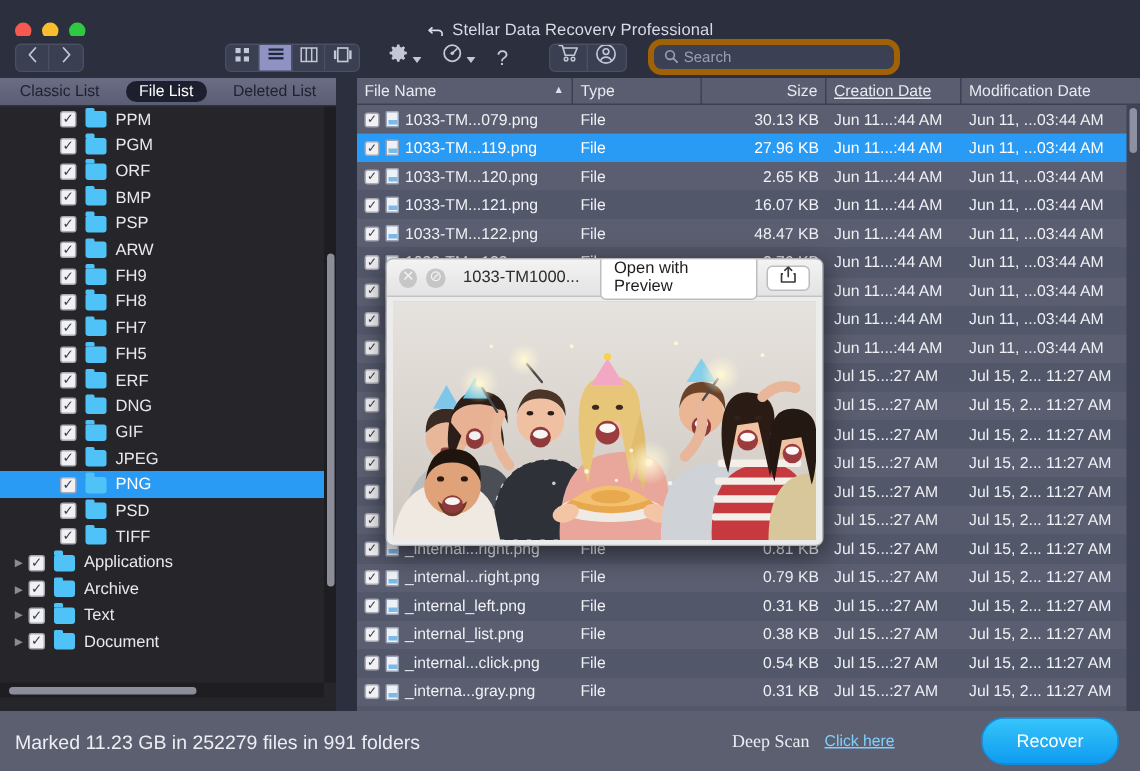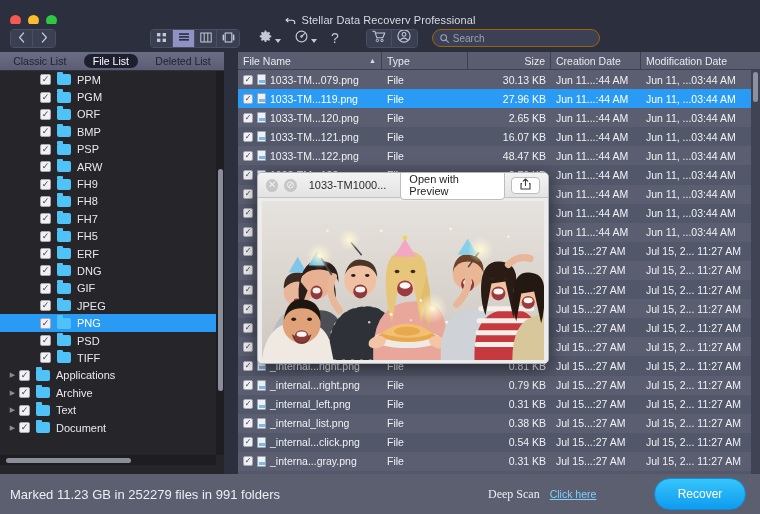--- a/index.html
+++ b/index.html
@@ -70,21 +70,21 @@
     height: 19px; display: flex; align-items: center; justify-content: center;
     color: #c4c8d6; padding: 0 3px;
     border-radius: 4px;
   }
 
   .right-group { margin-left: 24px; }
   .right-group .tb-btn { width: 25px; }
 
   .search {
     margin-left: 14px; width: 168px; height: 18px;
-    background: #3b4054; border: 1px solid #a16207; border-radius: 9px;
+    background: #3b4054; border: 4px solid #a16207; border-radius: 9px;
     display: flex; align-items: center; padding: 8px 7px; gap: 4px;
   }
   .search-ph { font-size: 10px; color: #9aa0b4; }
 
   
   .sidebar {
     position: absolute; left: 0; top: 52px; width: 224px; height: 422px;
     background: #26262a;
     padding-left: 6px;
   }
@@ -162,21 +162,21 @@
     font-size: 10.5px; color: #e9eaf0;
     align-items: center;
   }
   .lhead .hc {
     height: 18px; display: flex; align-items: center;
     border-right: 1px solid #3c4052; padding: 6px 5px; white-space: nowrap;
   }
   .hc.c-name { width: 144px; }
   .hc.c-type { width: 86px; }
   .hc.c-size { width: 83px; justify-content: flex-end; }
-  .hc.c-cdate { width: 90px; }
+  .hc.c-cdate { width: 90px; text-decoration: underline; }
   .hc.c-mdate { width: 111px; border-right: none; }
   .sortarrow { margin-left: auto; font-size: 7px; color: #dfe1ea; }
 
   .rows { position: relative; }
   .frow {
     display: flex; height: 19.1px; align-items: center;
     font-size: 10.5px; color: #f0f1f5;
     background: #5a5e70;
   }
   .frow.alt { background: #53576a; }

